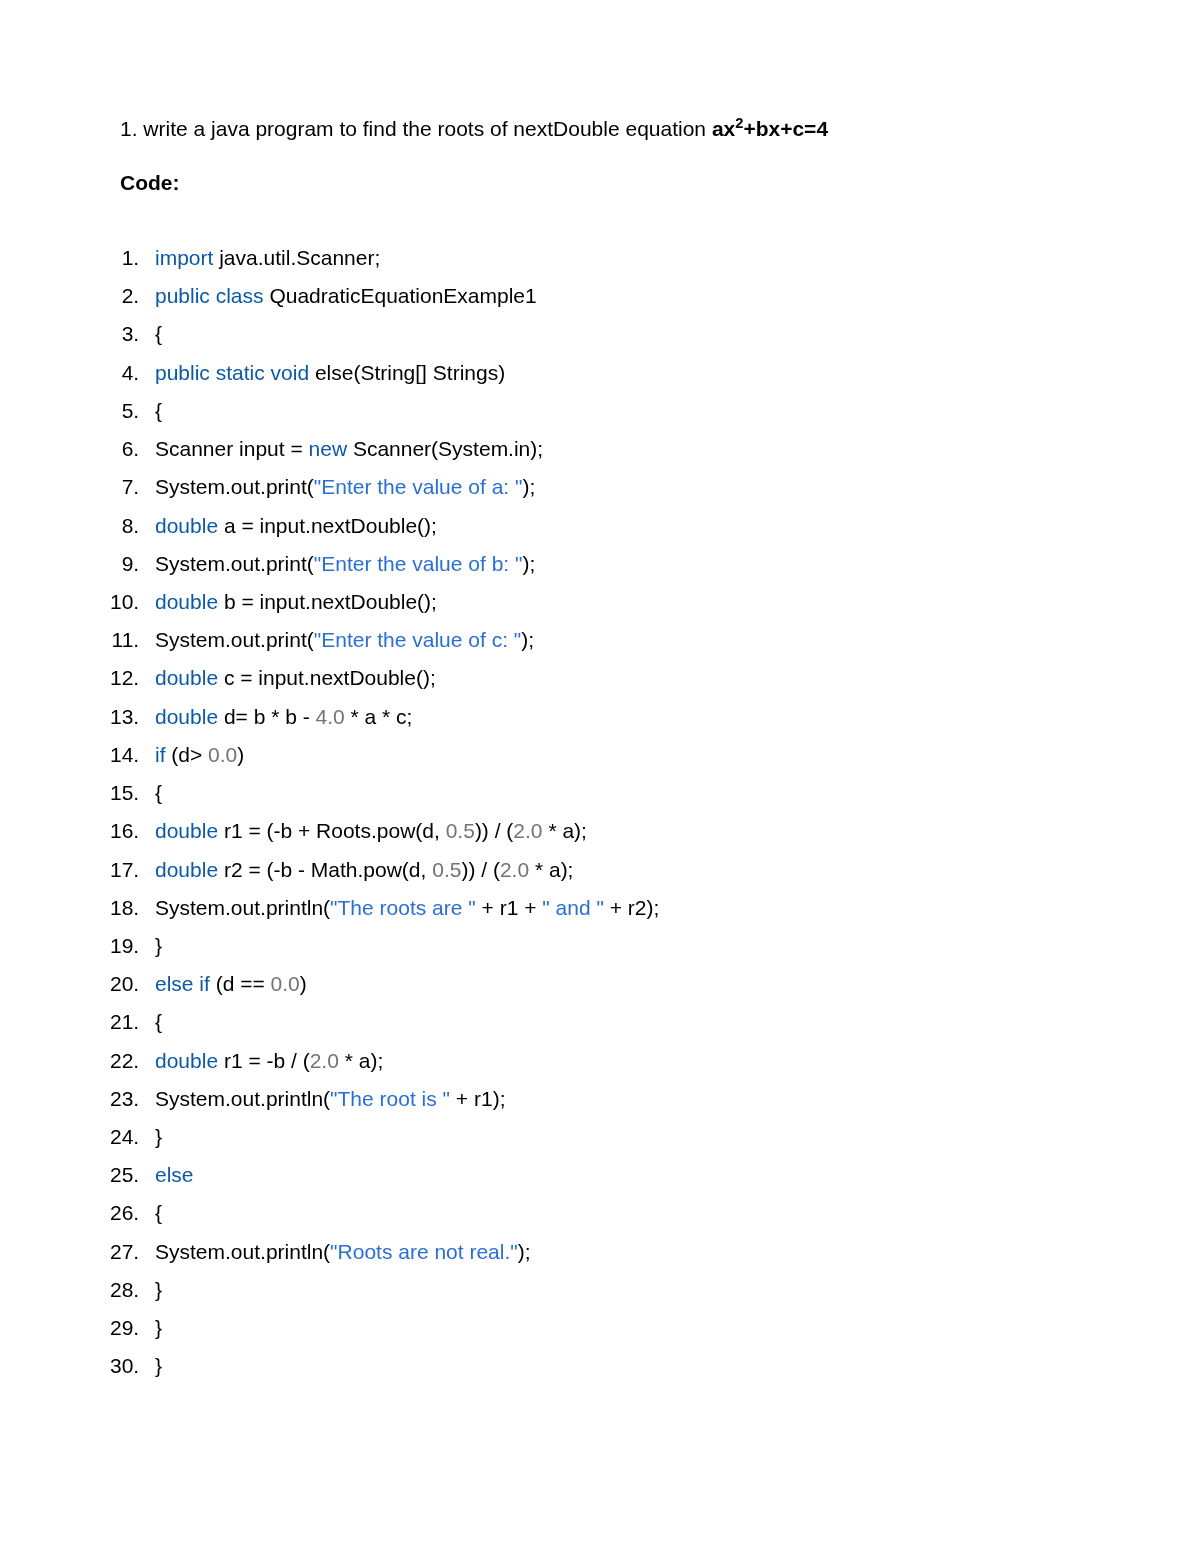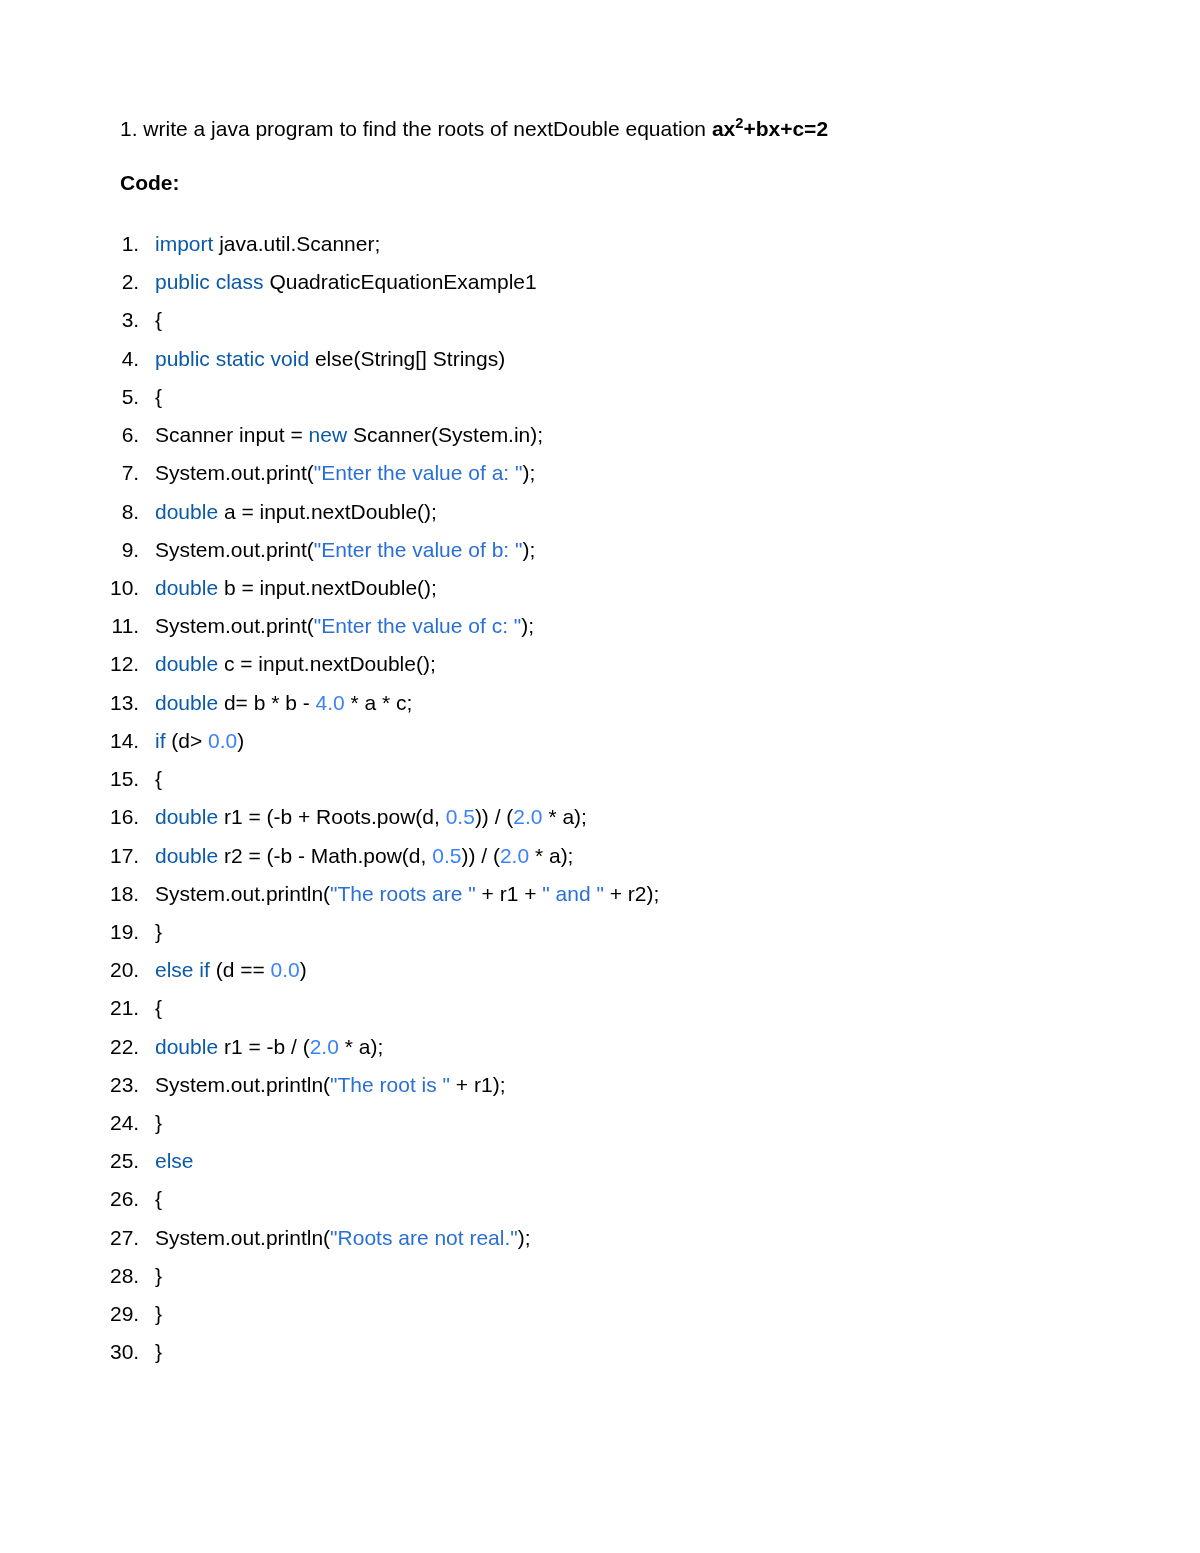--- a/index.html
+++ b/index.html
@@ -18,47 +18,47 @@
     margin-left: 30px;
     margin-bottom: 30px;
   }
   .prompt .eq {
     font-weight: 700;
   }
   .code-label {
     font-weight: 700;
     font-size: 21px;
     margin-left: 30px;
-    margin-bottom: 30px;
+    margin-bottom: 44px;
   }
   ol.code {
     list-style: decimal;
     padding-left: 55px;
     margin: 0;
     font-size: 21px;
     line-height: 1.82;
   }
   ol.code li {
     padding-left: 10px;
   }
   .kw { color: #0a5aa8; font-weight: 400; }
   .str { color: #2a6fd6; }
-  .num { color: #3b82f6; }
+  .num { color: #737373; }
   .supx { font-size: 0.7em; vertical-align: super; }
 </style>
 </head>
 <body>
 
 <div class="page">
 
   <div class="prompt">
     <span>1.</span>
     <span>write a java program to find the roots of nextDouble equation</span>
     <span class="eq">
-      <span>ax</span><span class="supx">2</span><span>+bx+c=2</span>
+      <span>ax</span><span class="supx">2</span><span>+bx+c=4</span>
     </span>
   </div>
 
   <div class="code-label">Code:</div>
 
   <ol class="code">
     <li><span class="kw">import</span><span> java.util.Scanner;</span></li>
     <li><span class="kw">public class</span><span> QuadraticEquationExample1</span></li>
     <li><span>{</span></li>
     <li><span class="kw">public static void</span><span> else(String[] Strings)</span></li>

